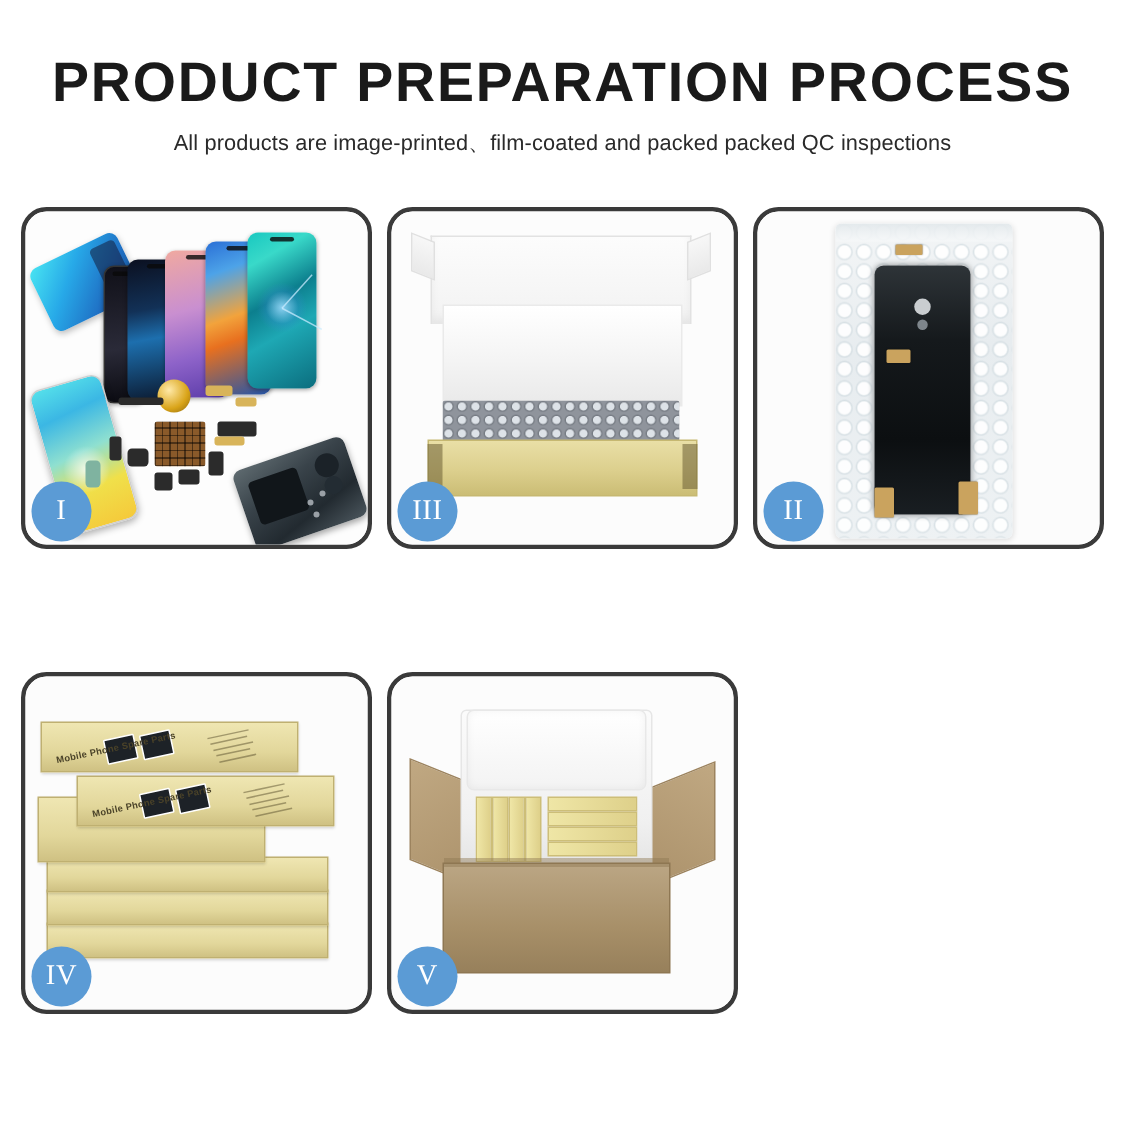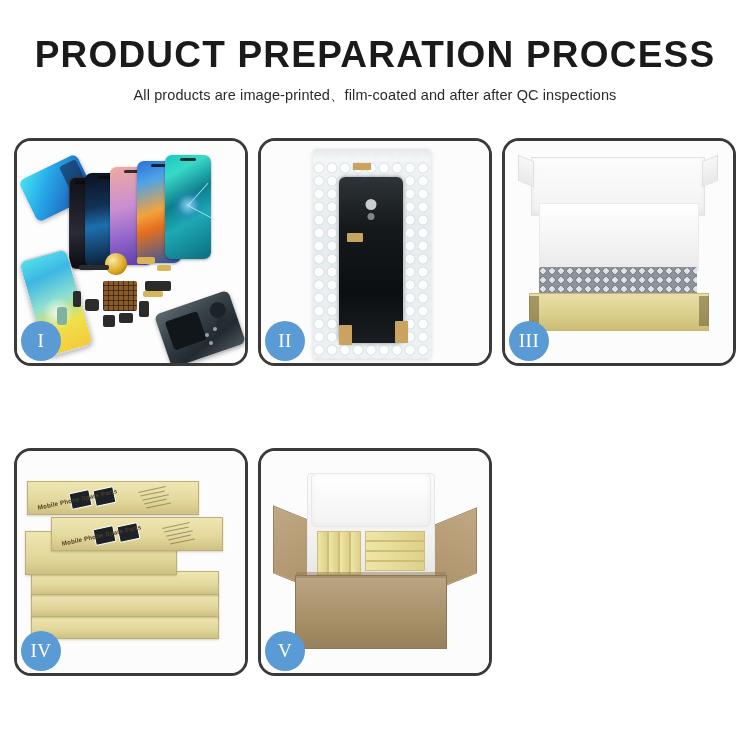--- a/index.html
+++ b/index.html
@@ -231,21 +231,21 @@
   }
   .ctape{position:absolute;background:rgba(130,112,86,.45);border-radius:1px;}
 </style>
 </head>
 <body>
 
 <div class="page">
 
   <div class="header">
     <div class="title">PRODUCT PREPARATION PROCESS</div>
-    <div class="subtitle">All products are image-printed、film-coated and after after QC inspections</div>
+    <div class="subtitle">All products are image-printed、film-coated and packed packed QC inspections</div>
   </div>
 
   <div class="grid">
 
     <div class="card">
       <div class="card-inner p1">
         <div class="blue-screen"></div>
 
         <div class="phone-fan">
           <div class="ph ph5">
@@ -287,43 +287,43 @@
           <div class="pt" style="left:40px;top:166px;width:10px;height:18px;border-radius:3px;background:#7fb3a0;"></div>
           <div class="screw" style="left:188px;top:192px;"></div>
           <div class="screw" style="left:196px;top:186px;"></div>
           <div class="screw" style="left:192px;top:200px;"></div>
         </div>
       </div>
       <div class="badge">I</div>
     </div>
 
     <div class="card">
+      <div class="card-inner p3">
+        <div class="lid"></div>
+        <div class="foam"></div>
+        <div class="bubble-layer"></div>
+        <div class="kraft-base"></div>
+      </div>
+      <div class="badge">III</div>
+    </div>
+
+    <div class="card">
       <div class="card-inner p2">
         <div class="bubble-bag">
           <div class="bag-seal"></div>
           <div class="inner-screen">
             <span class="cam"></span>
           </div>
           <div class="tape" style="left:40px;top:14px;width:18px;height:7px;"></div>
           <div class="tape" style="left:34px;top:84px;width:16px;height:9px;"></div>
           <div class="tape" style="left:26px;top:176px;width:13px;height:20px;"></div>
           <div class="tape" style="left:82px;top:172px;width:13px;height:22px;"></div>
         </div>
       </div>
       <div class="badge">II</div>
-    </div>
-
-    <div class="card">
-      <div class="card-inner p3">
-        <div class="lid"></div>
-        <div class="foam"></div>
-        <div class="bubble-layer"></div>
-        <div class="kraft-base"></div>
-      </div>
-      <div class="badge">III</div>
     </div>
 
     <div class="card">
       <div class="card-inner p4">
         <div class="stack">
 
           <div class="sbox" style="left:8px;top:146px;width:186px;height:22px;"></div>
           <div class="sbox" style="left:8px;top:124px;width:186px;height:22px;"></div>
           <div class="sbox" style="left:8px;top:102px;width:186px;height:22px;"></div>
           <div class="sbox" style="left:2px;top:62px;width:150px;height:42px;"></div>

